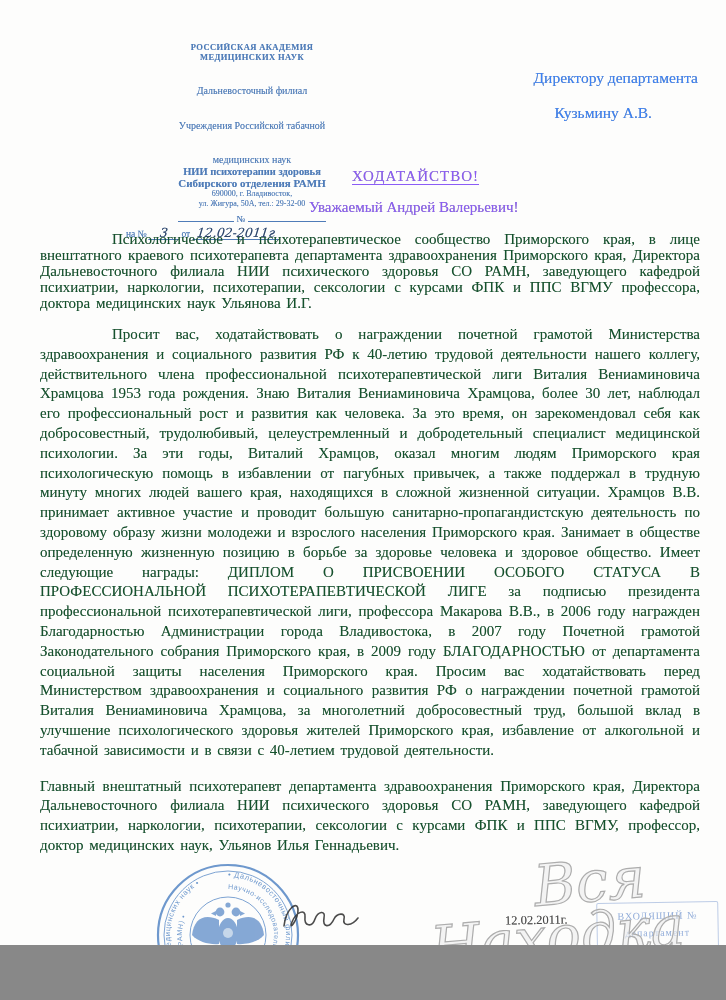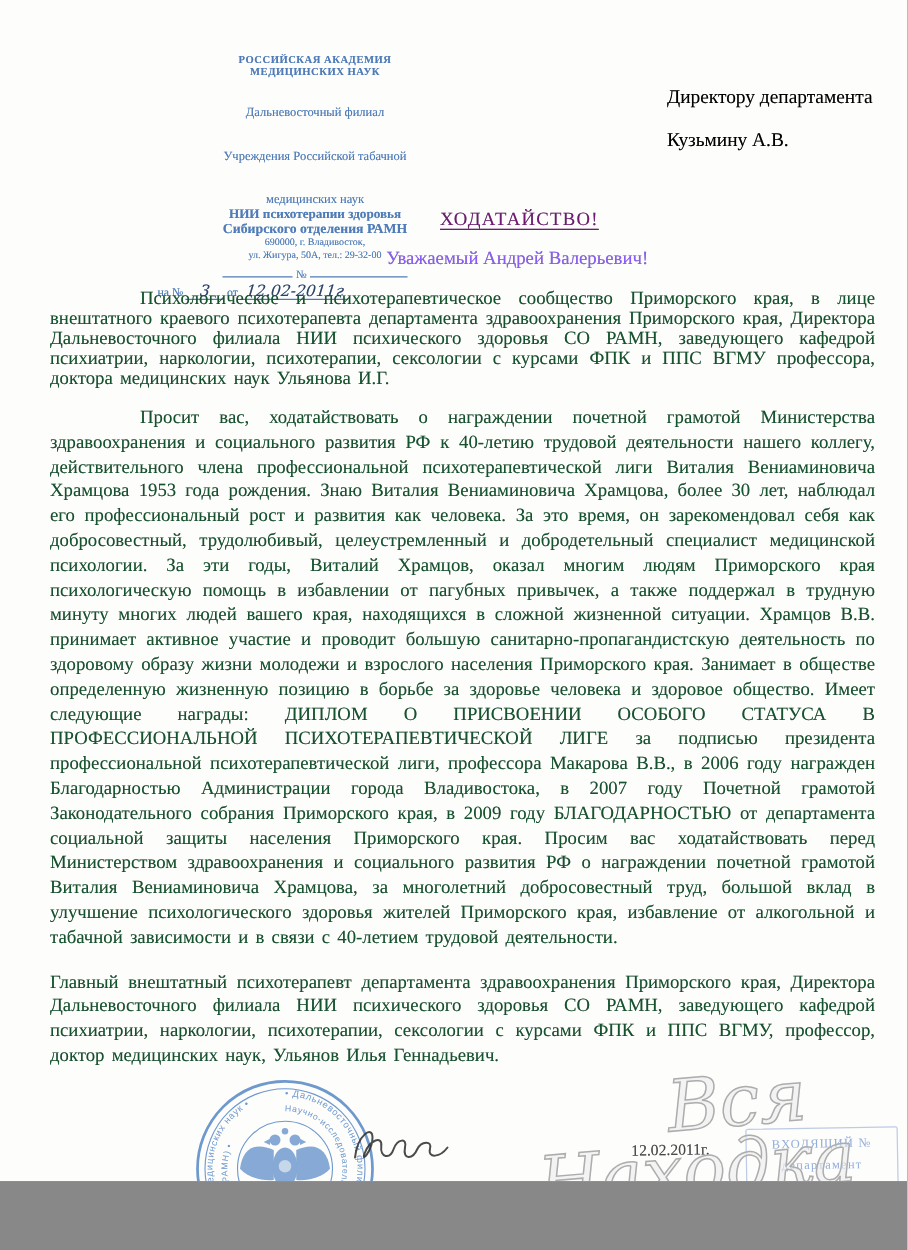--- a/index.html
+++ b/index.html
@@ -23,29 +23,29 @@
   .lh-f{font-size:8px;   line-height:10px;}
   .lh-num{font-size:9px; line-height:13px; margin-top:2px;}
   .lh-ref{font-size:9.5px; line-height:14px; text-align:left; padding-left:8px;}
   .u{display:inline-block; border-bottom:1px solid #4f7cb8; height:10px; vertical-align:baseline;}
   .w56{width:56px;} .w78{width:78px;} .w30{width:30px;} .w86{width:86px;}
   .hw{height:auto; text-align:center;
       font-family:"DejaVu Serif",serif; font-style:italic;
       color:#2e4467; font-size:12.5px; line-height:13px; transform:skewX(-6deg);}
   
   .recipient{
-    position:absolute; right:28px; top:60px; 
-    font-size:15.5px; line-height:35px; color:#000000;
+    position:absolute; right:28px; top:60px; text-align:right;
+    font-size:15.5px; line-height:35px; color:#3b82f6;
     text-shadow:0 0 .5px rgba(61,61,61,.5);
   }
   .recipient .r3{padding-right:46px;}
   
   .title{
     position:absolute; left:352px; top:168px;
-    font-size:15px; letter-spacing:1px; color:#701a75;
+    font-size:15px; letter-spacing:1px; color:#8b5cf6;
     text-decoration:underline; text-underline-offset:3px;
     text-shadow:0 0 .5px rgba(61,61,61,.5);
   }
   .salutation{
     position:absolute; left:309px; top:199px; font-size:15px; color:#8b5cf6;
     text-shadow:0 0 .5px rgba(61,61,61,.5);
   }
   
   .body{
     position:absolute; left:40px; right:26px; top:231px; z-index:2;

